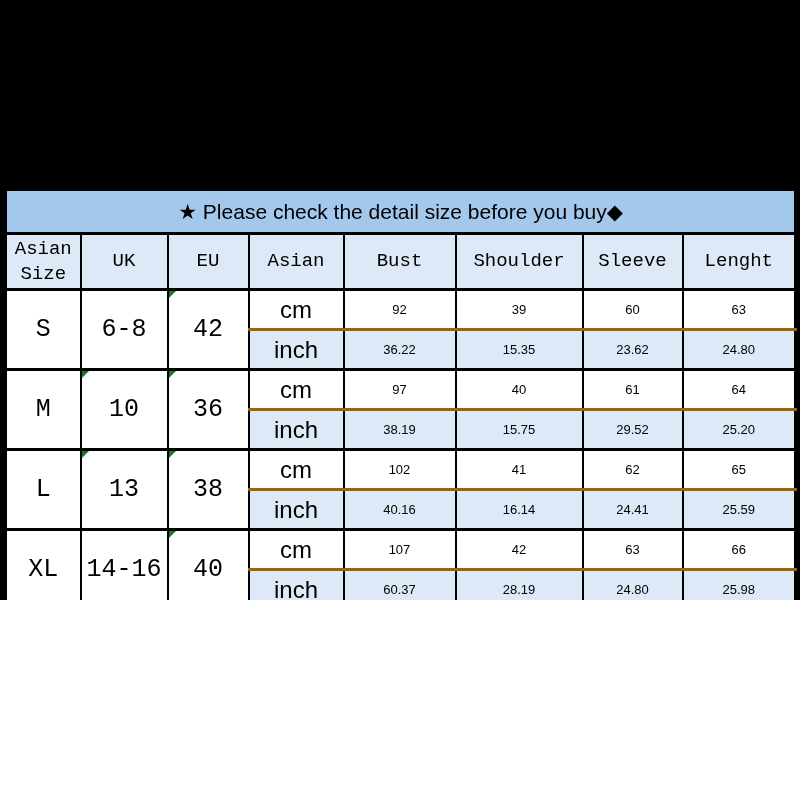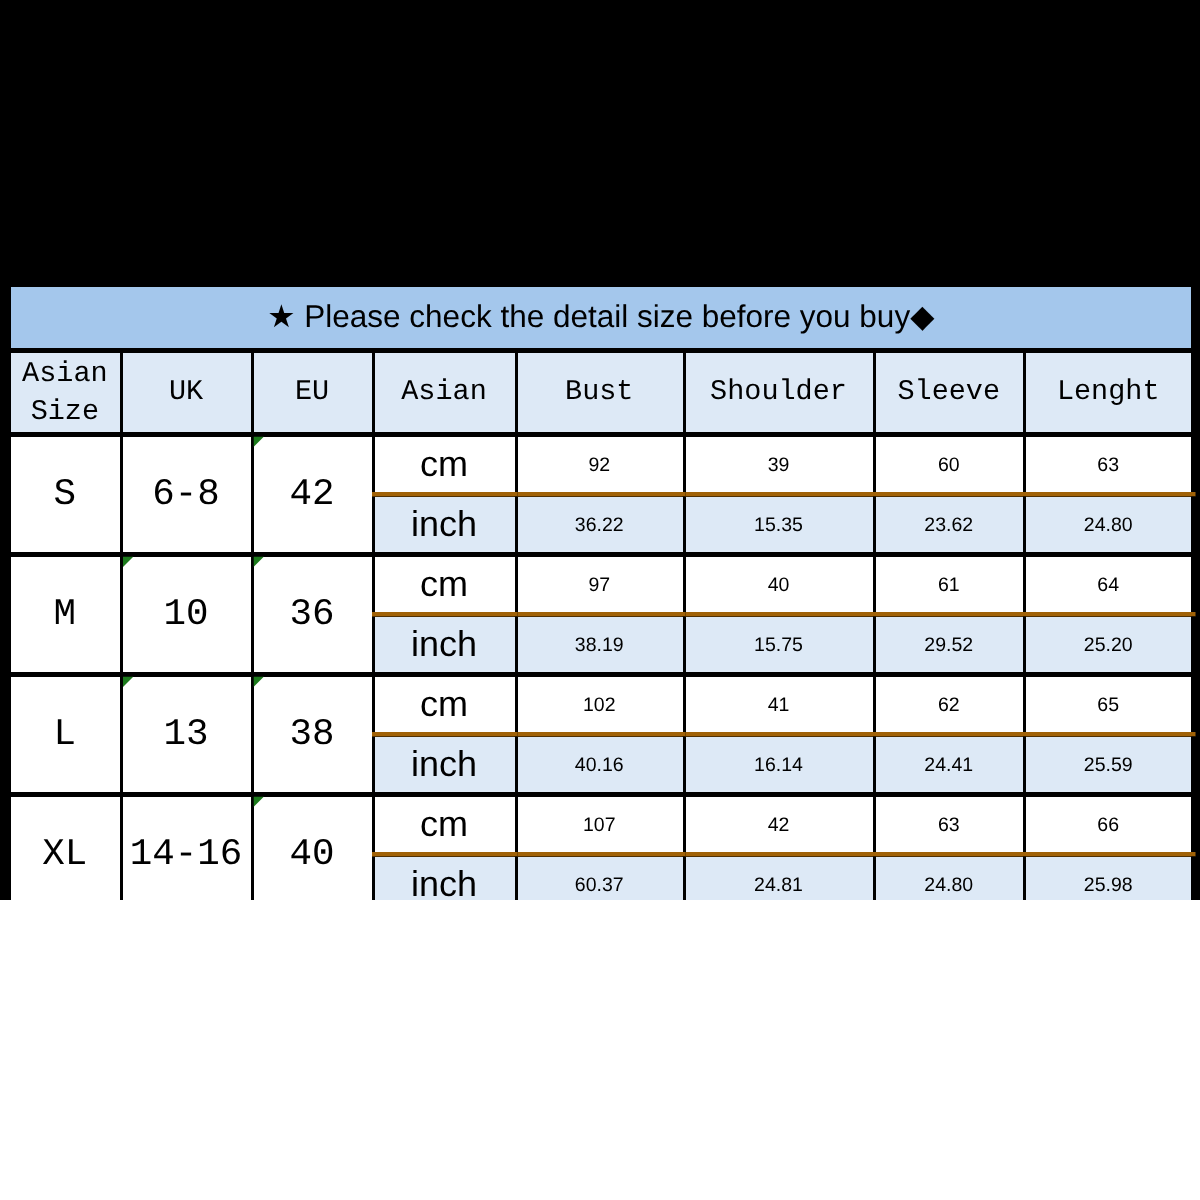--- a/index.html
+++ b/index.html
@@ -163,19 +163,19 @@
       <td class="size" rowspan="2"><span class="tri"></span><span>40</span></td>
       <td class="unit">cm</td>
       <td class="num">107</td>
       <td class="num">42</td>
       <td class="num">63</td>
       <td class="num">66</td>
     </tr>
     <tr class="inchrow">
       <td class="unit blue">inch</td>
       <td class="num blue">60.37</td>
-      <td class="num blue">24.81</td>
+      <td class="num blue">28.19</td>
       <td class="num blue">24.80</td>
       <td class="num blue">25.98</td>
     </tr>
   </tbody>
     </table>
 </div>
 
 </body></html>

